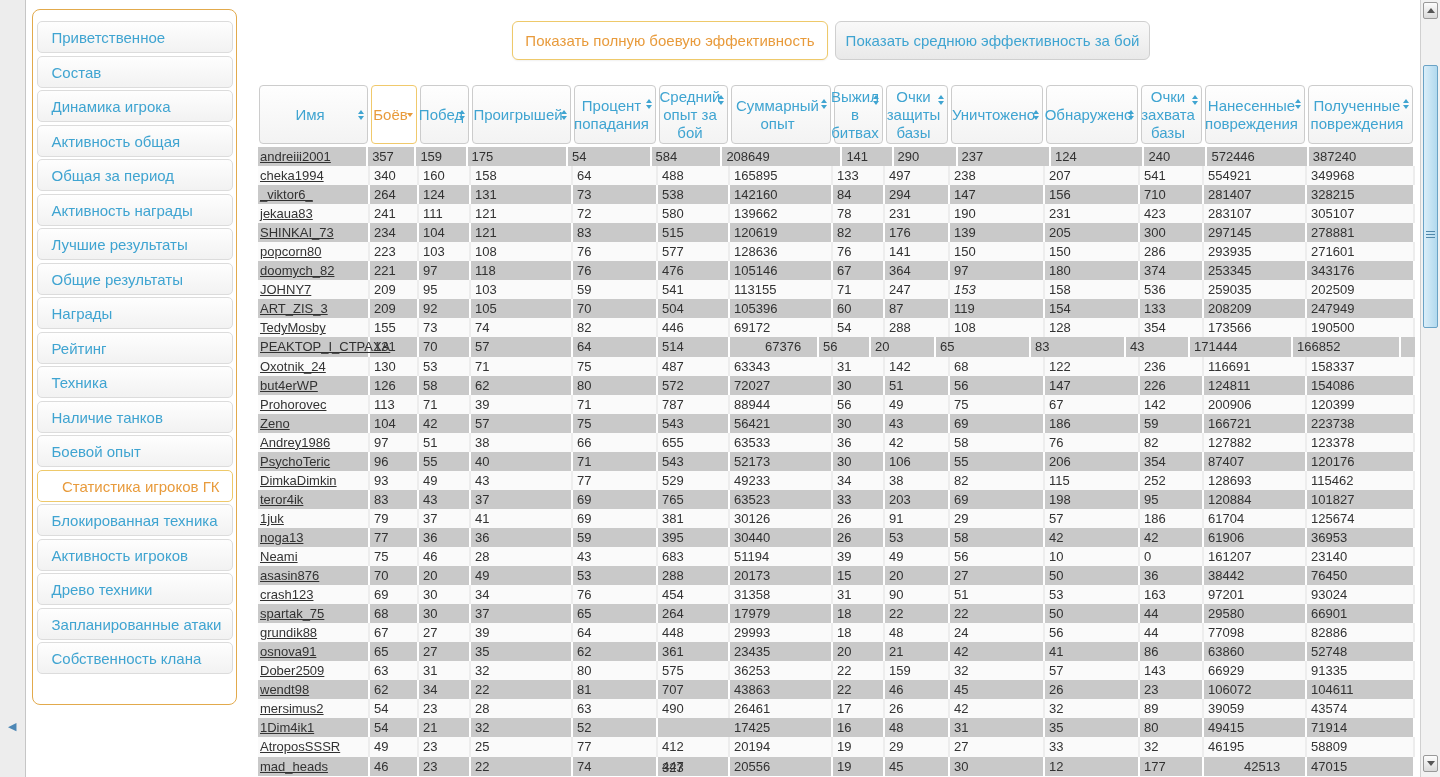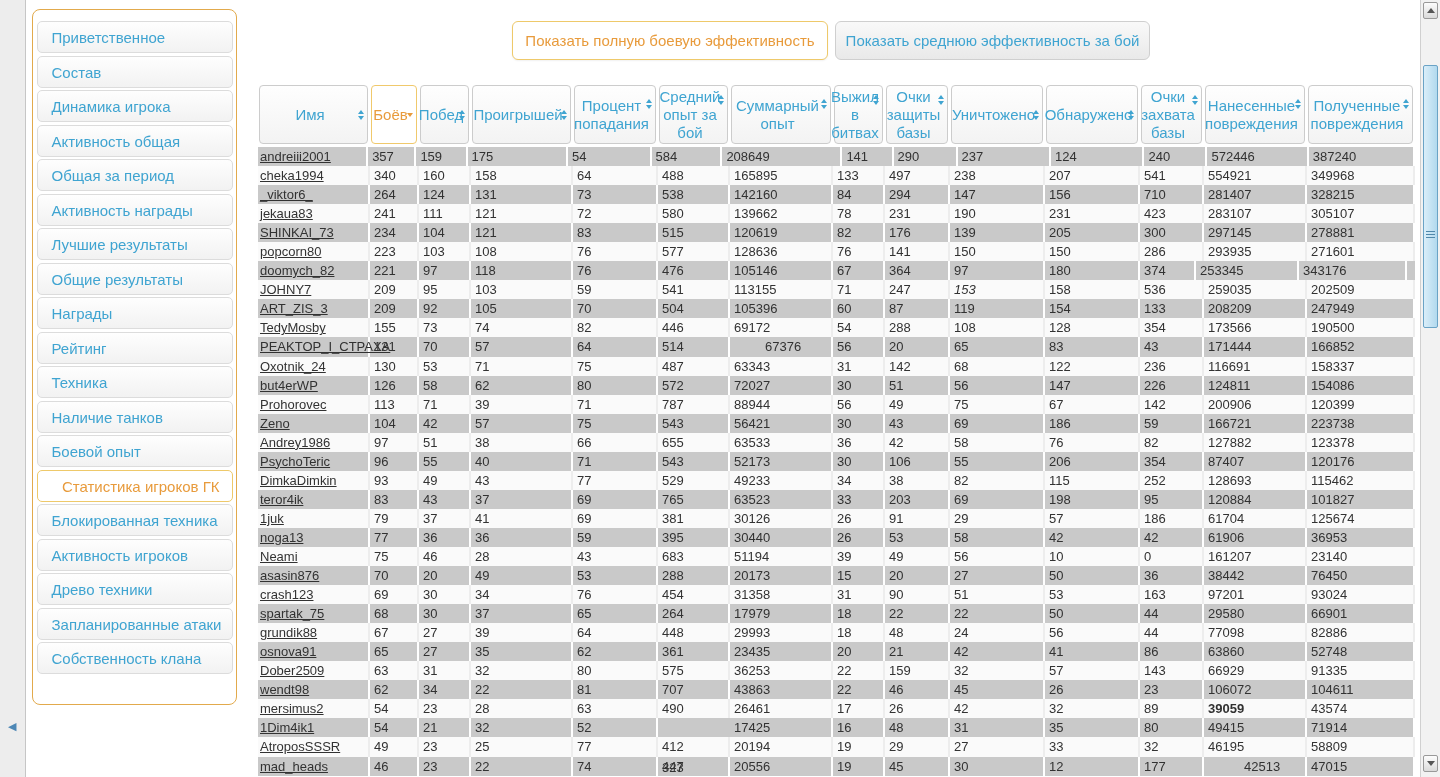--- a/index.html
+++ b/index.html
@@ -320,21 +320,21 @@
       <div class="cell" style="width: 49px;">221</div>
       <div class="cell" style="width: 52px;">97</div>
       <div class="cell" style="width: 102px;">118</div>
       <div class="cell" style="width: 85px;">76</div>
       <div class="cell" style="width: 72px;">476</div>
       <div class="cell" style="width: 103px;">105146</div>
       <div class="cell" style="width: 52px;">67</div>
       <div class="cell" style="width: 65px;">364</div>
       <div class="cell" style="width: 95px;">97</div>
       <div class="cell" style="width: 95px;">180</div>
-      <div class="cell" style="width: 56px;">374</div>
+      <div class="cell" style="width: 64px;">374</div>
       <div class="cell" style="width: 103px;">253345</div>
       <div class="cell" style="width: 108px;">343176</div>
     </div>
     <div class="trow">
       <div class="cell name" style="width: 112px;"><a>JOHNY7</a></div>
       <div class="cell" style="width: 49px;">209</div>
       <div class="cell" style="width: 52px;">95</div>
       <div class="cell" style="width: 102px;">103</div>
       <div class="cell" style="width: 85px;">59</div>
       <div class="cell" style="width: 72px;">541</div>
@@ -379,21 +379,21 @@
       <div class="cell" style="width: 103px;">173566</div>
       <div class="cell" style="width: 108px;">190500</div>
     </div>
     <div class="trow">
       <div class="cell name" style="width: 112px;"><a>PEAKTOP_I_CTPAXA</a></div>
       <div class="cell" style="width: 49px;">131</div>
       <div class="cell" style="width: 52px;">70</div>
       <div class="cell" style="width: 102px;">57</div>
       <div class="cell" style="width: 85px;">64</div>
       <div class="cell" style="width: 72px;">514</div>
-      <div class="cell" style="width: 103px; padding-left: 35px;">67376</div>
+      <div class="cell" style="width: 89px; padding-left: 35px;">67376</div>
       <div class="cell" style="width: 52px;">56</div>
       <div class="cell" style="width: 65px;">20</div>
       <div class="cell" style="width: 95px;">65</div>
       <div class="cell" style="width: 95px;">83</div>
       <div class="cell" style="width: 64px;">43</div>
       <div class="cell" style="width: 103px;">171444</div>
       <div class="cell" style="width: 108px;">166852</div>
     </div>
     <div class="trow">
       <div class="cell name" style="width: 112px;"><a>Oxotnik_24</a></div>
@@ -689,21 +689,21 @@
       <div class="cell" style="width: 52px;">23</div>
       <div class="cell" style="width: 102px;">28</div>
       <div class="cell" style="width: 85px;">63</div>
       <div class="cell" style="width: 72px;">490</div>
       <div class="cell" style="width: 103px;">26461</div>
       <div class="cell" style="width: 52px;">17</div>
       <div class="cell" style="width: 65px;">26</div>
       <div class="cell" style="width: 95px;">42</div>
       <div class="cell" style="width: 95px;">32</div>
       <div class="cell" style="width: 64px;">89</div>
-      <div class="cell" style="width: 103px; font-weight: bold;">39059</div>
+      <div class="cell" style="width: 103px;">39059</div>
       <div class="cell" style="width: 108px;">43574</div>
     </div>
     <div class="trow">
       <div class="cell name" style="width: 112px;"><a>1Dim4ik1</a></div>
       <div class="cell" style="width: 49px;">54</div>
       <div class="cell" style="width: 52px;">21</div>
       <div class="cell" style="width: 102px;">32</div>
       <div class="cell" style="width: 85px;">52</div>
       <div class="cell" style="width: 72px; margin-top: 40px;">323</div>
       <div class="cell" style="width: 103px;">17425</div>

